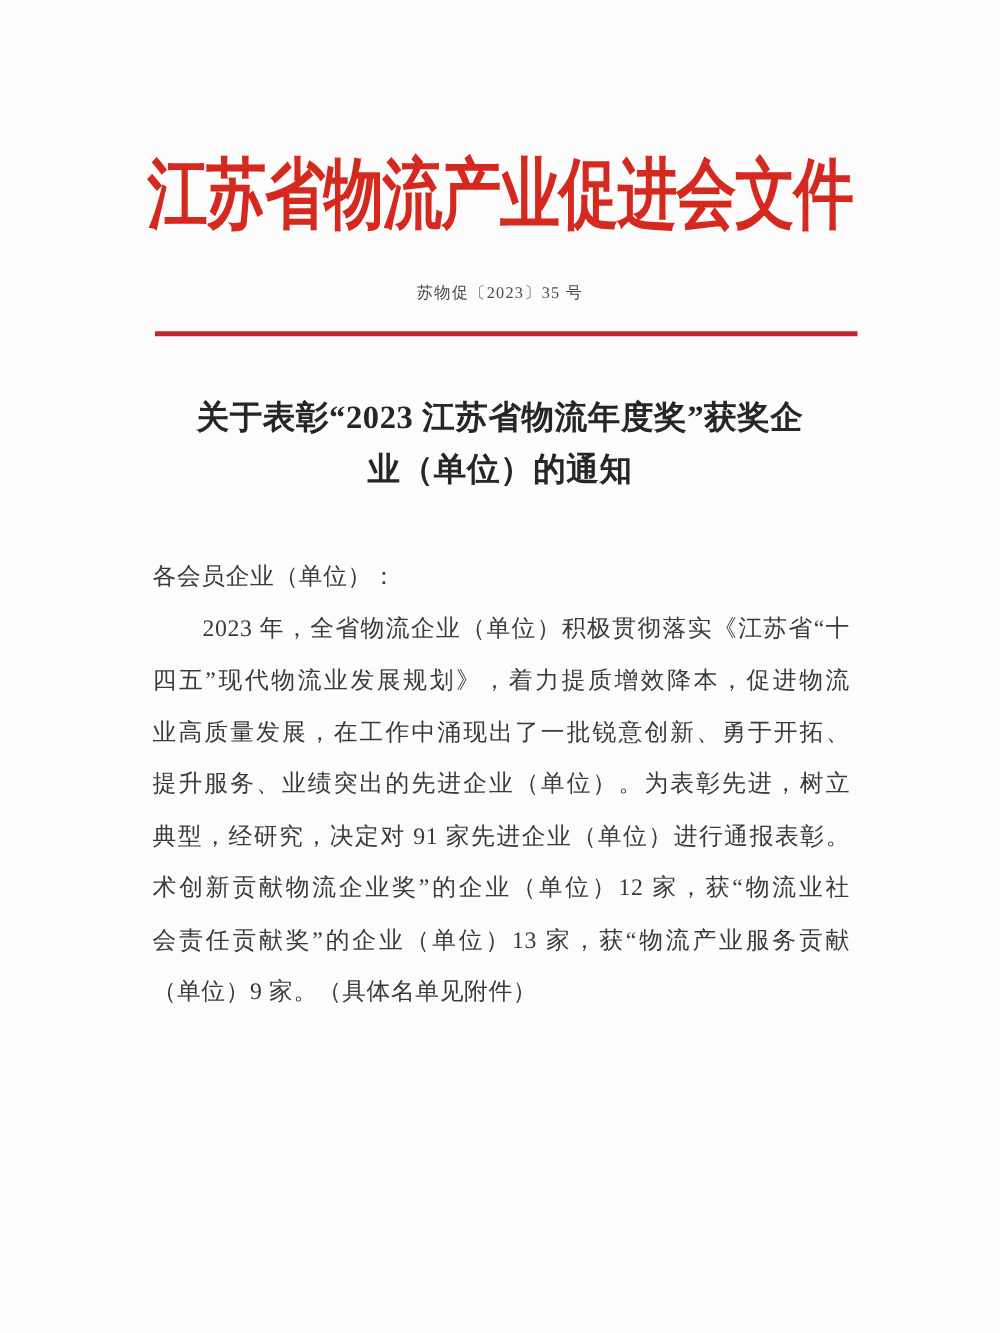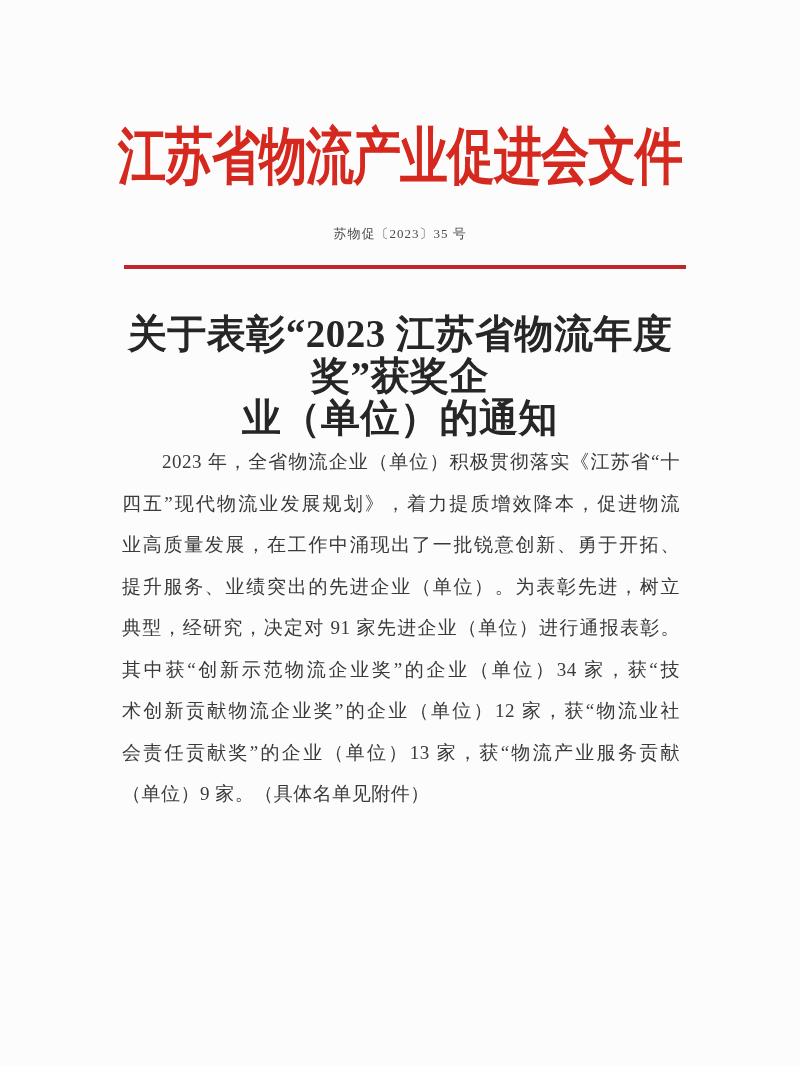--- a/index.html
+++ b/index.html
@@ -46,21 +46,21 @@
   .red-line{
     position:absolute;
     top:265px;left:124px;width:562px;
     height:4px;
     background:var(--divider-red);
   }
   .notice-title{
     position:absolute;
     top:313px;left:105px;width:590px;
     text-align:center;
-    font-size:39px;
+    font-size:26px;
     font-weight:bold;
     line-height:42px;
     color:var(--title-black);
     letter-spacing:0.5px;
   }
   .body-text{
     position:absolute;
     top:441px;left:122px;width:558px;
     font-size:19px;
     color:var(--body-text);
@@ -92,24 +92,24 @@
   <div class="doc-number">苏物促〔2023〕35 号</div>
 
   <div class="red-line"></div>
 
   <div class="notice-title">
     <div>关于表彰“2023 江苏省物流年度奖”获奖企</div>
     <div>业（单位）的通知</div>
   </div>
 
   <div class="body-text">
+    <div class="bline">各会员企业（单位）：</div>
     <div class="bline just indent">2023 年，全省物流企业（单位）积极贯彻落实《江苏省“十</div>
     <div class="bline just">四五”现代物流业发展规划》，着力提质增效降本，促进物流</div>
     <div class="bline just">业高质量发展，在工作中涌现出了一批锐意创新、勇于开拓、</div>
     <div class="bline just">提升服务、业绩突出的先进企业（单位）。为表彰先进，树立</div>
     <div class="bline just">典型，经研究，决定对 91 家先进企业（单位）进行通报表彰。</div>
-    <div class="bline just">其中获“创新示范物流企业奖”的企业（单位）34 家，获“技</div>
     <div class="bline just">术创新贡献物流企业奖”的企业（单位）12 家，获“物流业社</div>
     <div class="bline just">会责任贡献奖”的企业（单位）13 家，获“物流产业服务贡献</div>
     <div class="bline">（单位）9 家。（具体名单见附件）</div>
   </div>
 
 </div>
 
 </body></html>

